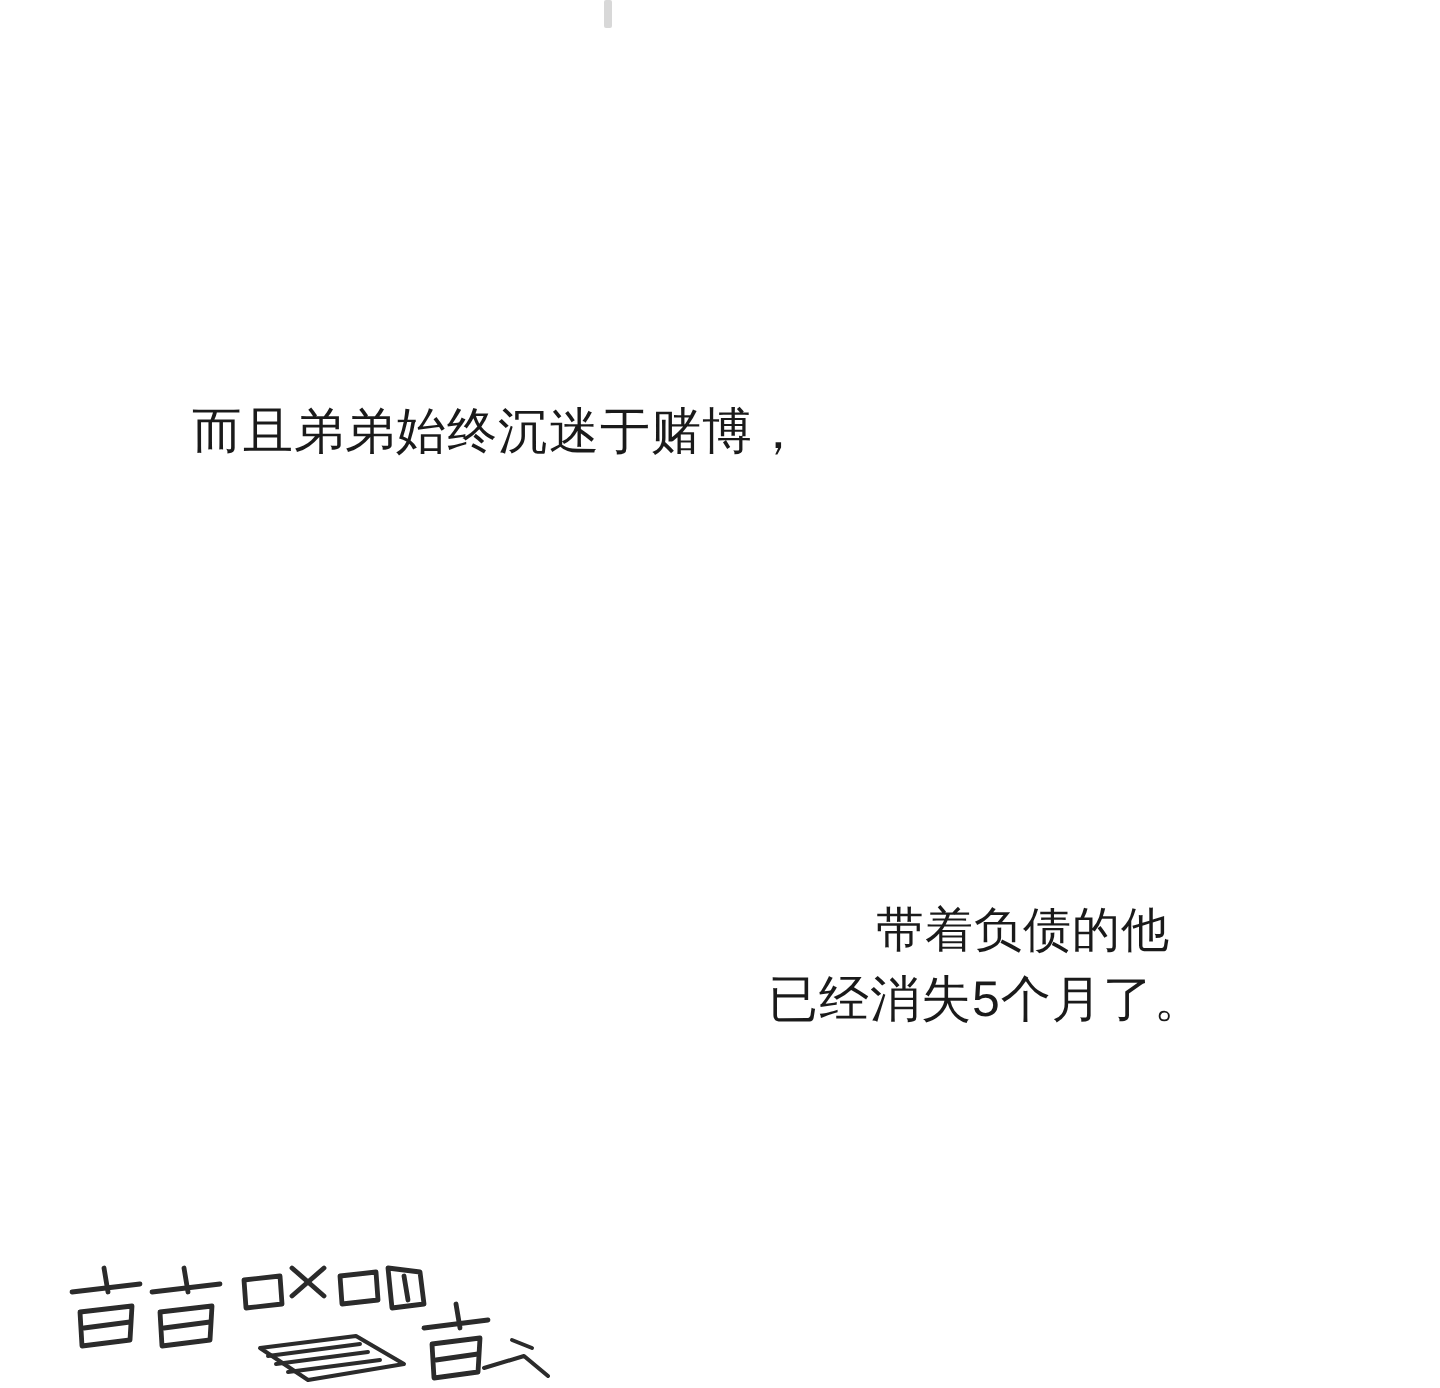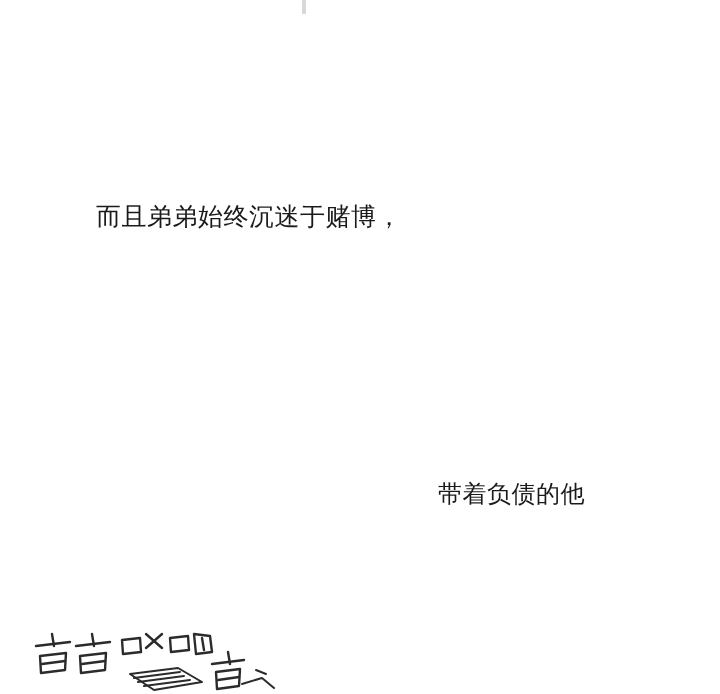--- a/index.html
+++ b/index.html
@@ -30,21 +30,20 @@
     left: 96px;
     top: 200px;
     font-size: 25px;
     letter-spacing: 0.5px;
   }
   #line-2 {
     left: 438px;
     top: 450px;
     font-size: 24px;
     letter-spacing: 0.5px;
-    margin-top: 28px;
   }
   #line-3 {
     left: 384px;
     top: 484px;
     font-size: 25px;
     letter-spacing: 0.5px;
   }
   #top-mark {
     position: absolute;
     left: 302px;
@@ -71,20 +70,21 @@
 <body>
 
 <div id="page">
 
   <div id="top-mark"></div>
 
   <div class="panel-text" id="line-1">而且弟弟始终沉迷于赌博，</div>
 
   <div class="panel-text" id="line-2">带着负债的他</div>
 
+  <div class="panel-text" id="line-3">已经消失5个月了。</div>
 
   <div id="sfx-art">
     <svg width="260" height="82" viewBox="0 0 260 82" xmlns="http://www.w3.org/2000/svg">
       <g fill="none" stroke="#2b2b2b" stroke-width="2.4" stroke-linecap="round" stroke-linejoin="round">
 
         <path d="M10 34 L44 30"></path>
         <path d="M26 22 L28 34"></path>
         <path d="M14 44 L40 41 L39 58 L15 61 Z"></path>
         <path d="M16 52 L39 49"></path>
         <path d="M50 34 L84 30"></path>

